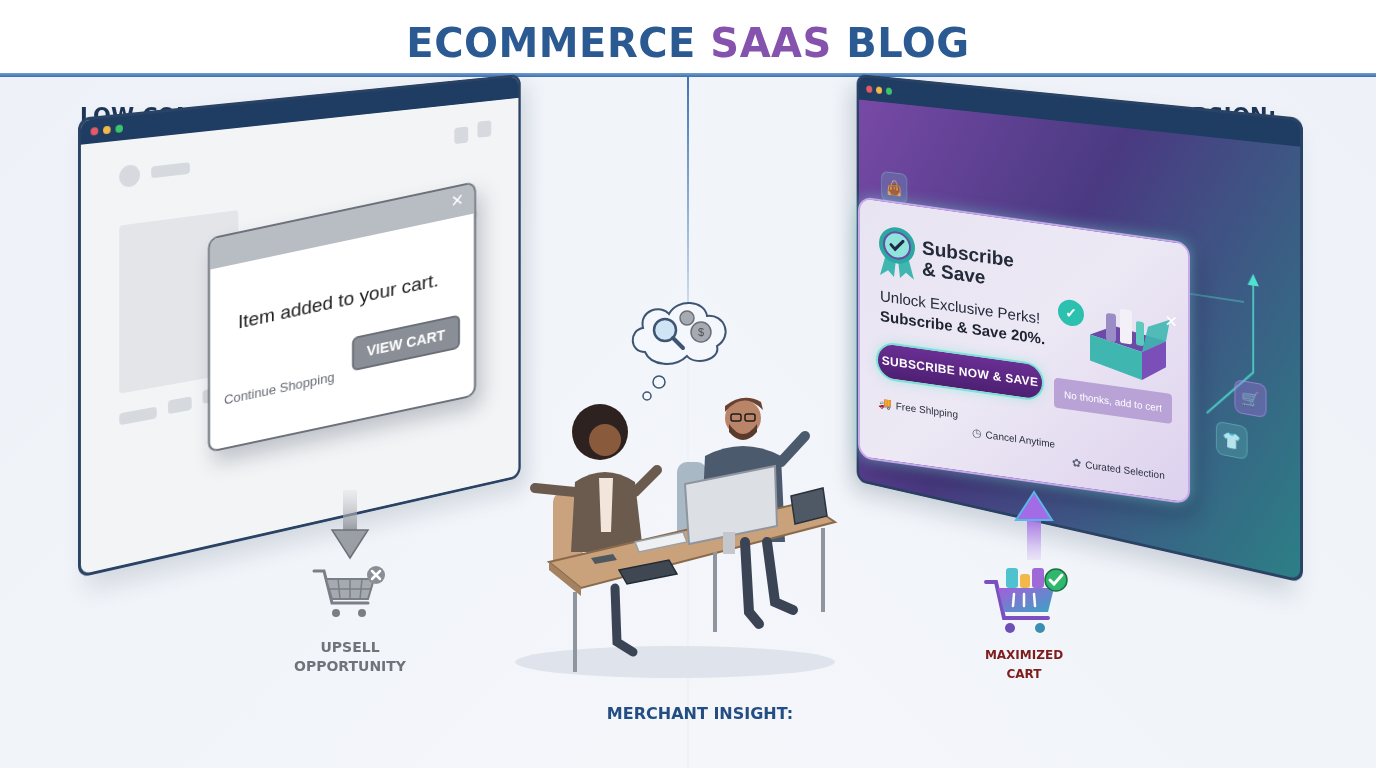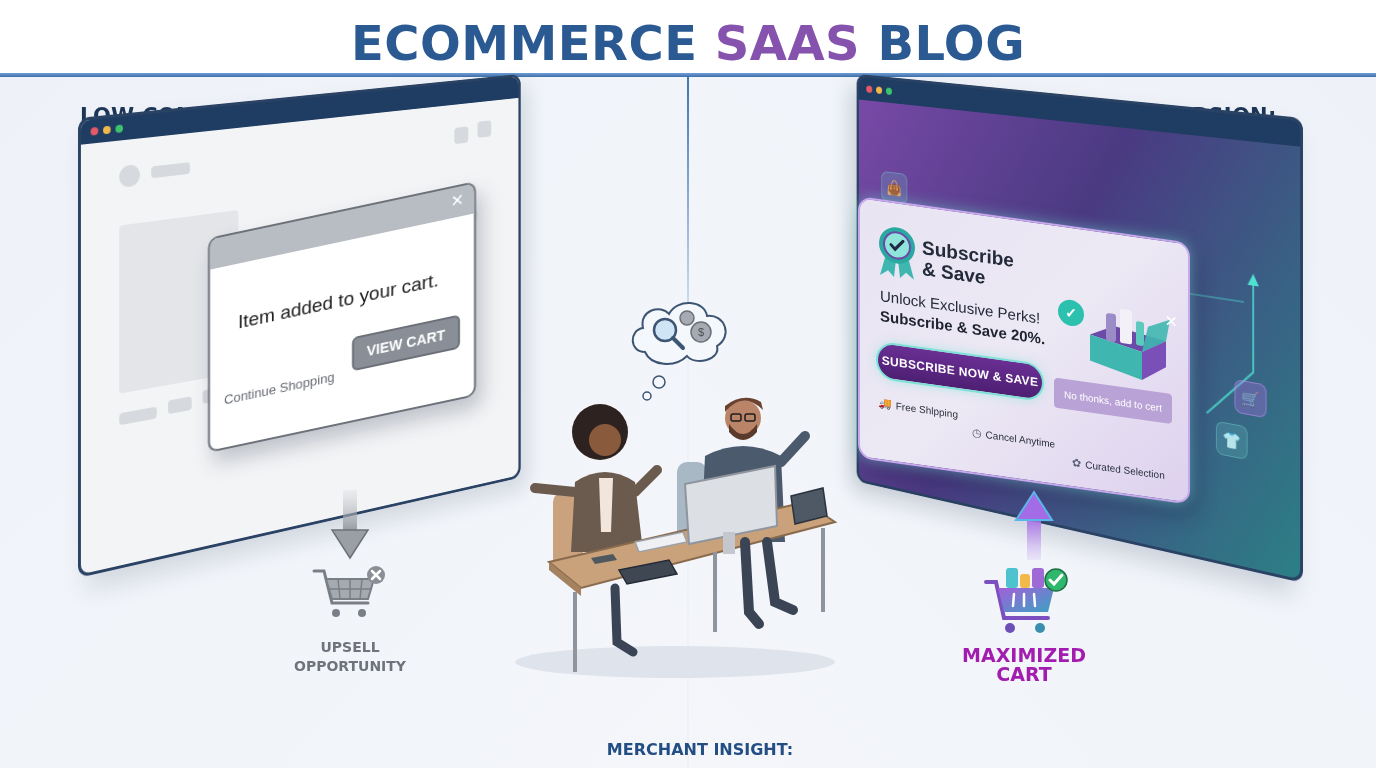--- a/index.html
+++ b/index.html
@@ -10,21 +10,21 @@
     position: relative;
     color: #1d3556;
   }
   .header {
     position: absolute; left: 0; top: 0; width: 1376px; height: 74px;
     background: #ffffff;
     display: flex; align-items: center; justify-content: center;
   }
   .header-title {
     font-family: "DejaVu Sans", sans-serif;
-    font-weight: bold; font-size: 48px; letter-spacing: 0.5px;
+    font-weight: bold; font-size: 40px; letter-spacing: 0.5px;
     color: #2b5a93;
     margin-top: 12px;
   }
   .header-title .accent { color: #8552ad; }
   .header-rule {
     position: absolute; left: 0; top: 73px; width: 1376px; height: 4px;
     background: linear-gradient(#6f9fd8, #3f6ea8);
   }
   .center-divider {
     position: absolute; left: 687px; top: 77px; width: 2px; height: 250px;
@@ -182,35 +182,35 @@
     display: flex; align-items: center; gap: 4px;
   }
   .pr-feature .fi { font-size: 11px; color: #5a5f78; }
 
   .arrow-up {
     position: absolute; left: 1014px; top: 490px; width: 40px; height: 70px;
   }
   .cart-max { position: absolute; left: 982px; top: 560px; width: 90px; height: 80px; }
   .caption-max {
     position: absolute; left: 944px; top: 646px; width: 160px; text-align: center;
-    font-family: "DejaVu Sans", sans-serif; font-weight: bold; font-size: 19px;
-    color: #a21caf; line-height: 19px;
+    font-family: "DejaVu Sans", sans-serif; font-weight: bold; font-size: 12px;
+    color: #7f1d1d; line-height: 19px;
   }
 
   
   .scene { position: absolute; left: 505px; top: 292px; width: 340px; height: 390px; }
   .thought {
     position: absolute; left: 120px; top: 4px; width: 112px; height: 78px;
   }
 
   .insight {
     position: absolute; left: 500px; top: 704px; width: 400px; text-align: center;
   }
   .insight-title {
-    font-family: "DejaVu Sans", sans-serif; font-weight: bold; font-size: 16px; color: #234e84; margin-top: 36px;
+    font-family: "DejaVu Sans", sans-serif; font-weight: bold; font-size: 16px; color: #234e84;
   }
   .insight-sub {
     font-family: "DejaVu Sans", sans-serif; font-size: 16px; color: #1d2c44; margin-top: 3px;
   }
 </style>
 </head>
 <body>
 
 <div class="header">
   <h1 class="header-title"><span>ECOMMERCE </span><span class="accent">SAAS</span><span> BLOG</span></h1>

